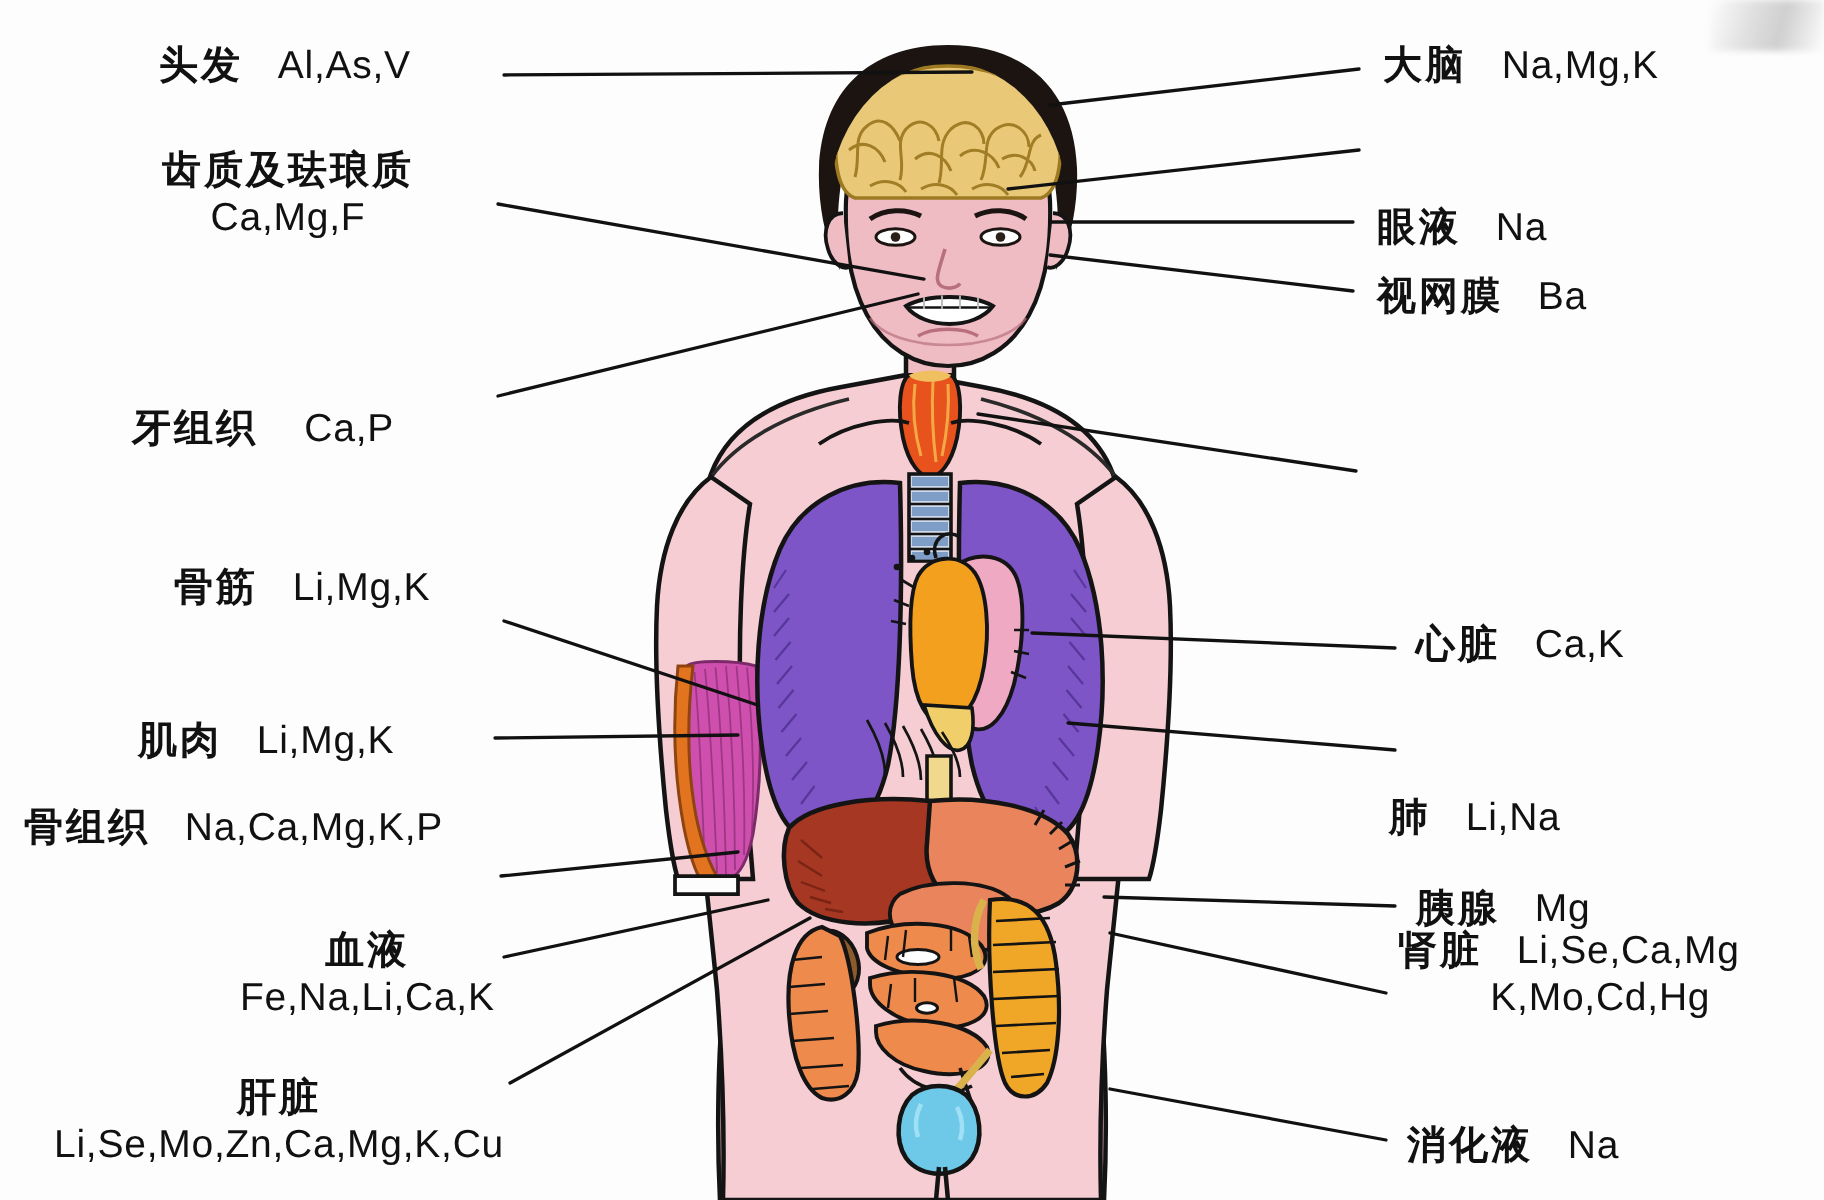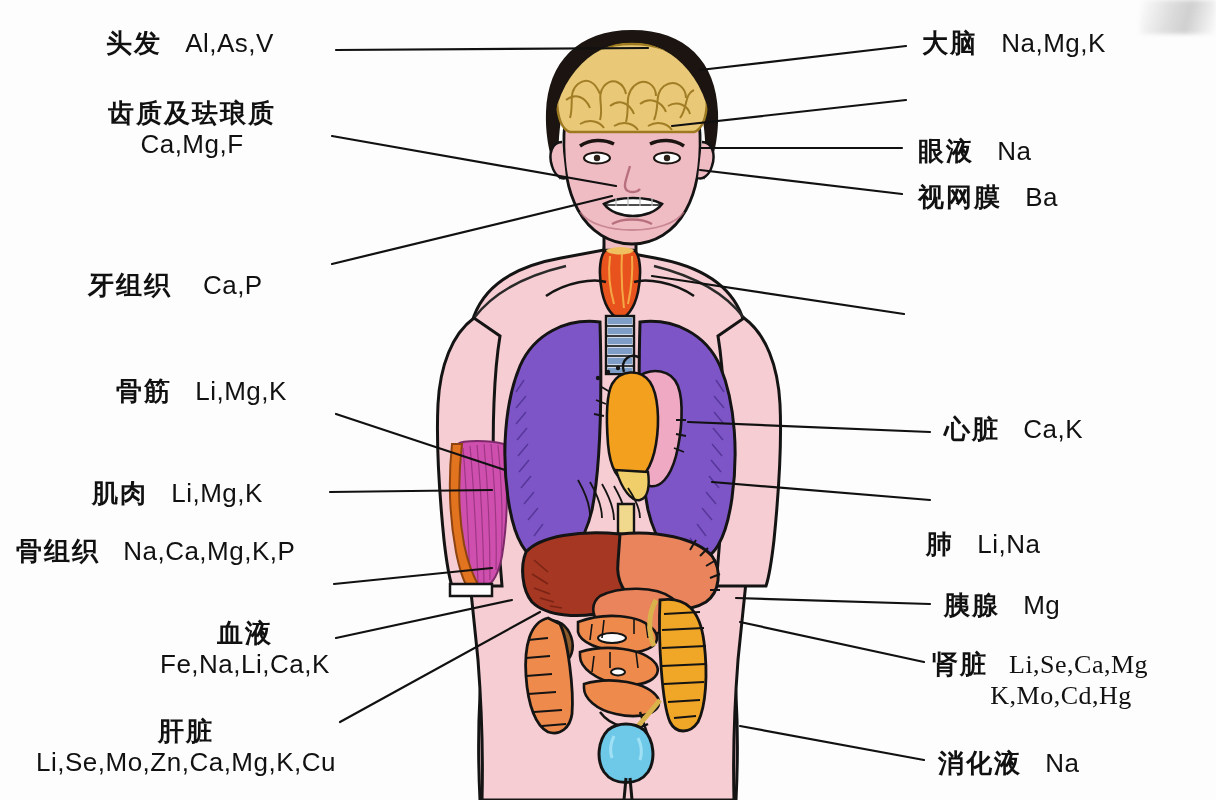--- a/index.html
+++ b/index.html
@@ -473,21 +473,21 @@
   <div class="lbl r" style="left:926px; top:490px;margin-top:39px;">
     <span class="organ">肺</span>
     &nbsp;&nbsp;<span class="elems">Li,Na</span>
   </div>
 
   <div class="lbl r" style="left:944px; top:590px;">
     <span class="organ">胰腺</span>
     &nbsp;&nbsp;<span class="elems">Mg</span>
   </div>
 
-  <div class="lbl r" style="left:932px; top:650px;font-family:Liberation Serif, serif;">
+  <div class="lbl r" style="left:932px; top:618px;">
     <span class="organ">肾脏</span>
     &nbsp;&nbsp;<span class="elems">Li,Se,Ca,Mg</span>
     <span class="line2 elems" style="padding-left:42px;">K,Mo,Cd,Hg</span>
   </div>
 
   <div class="lbl r" style="left:938px; top:748px;">
     <span class="organ">消化液</span>
     &nbsp;&nbsp;<span class="elems">Na</span>
   </div>
 

